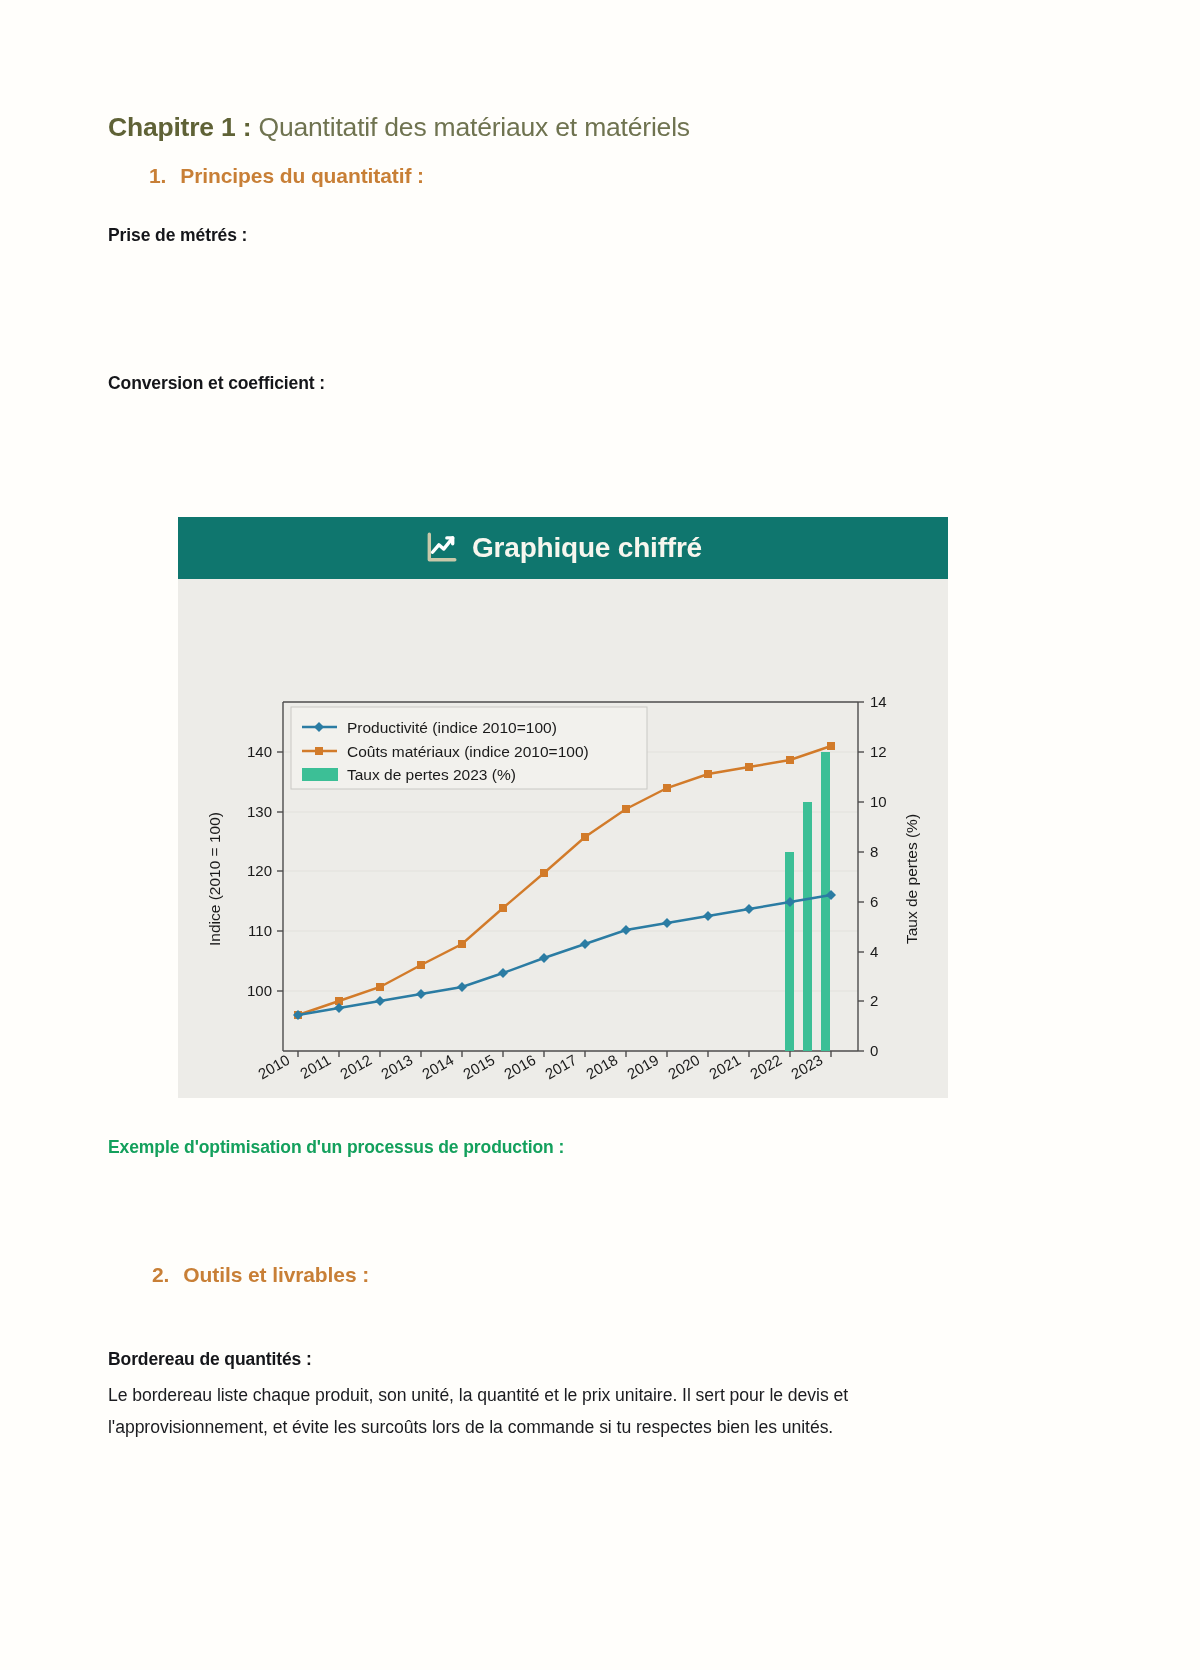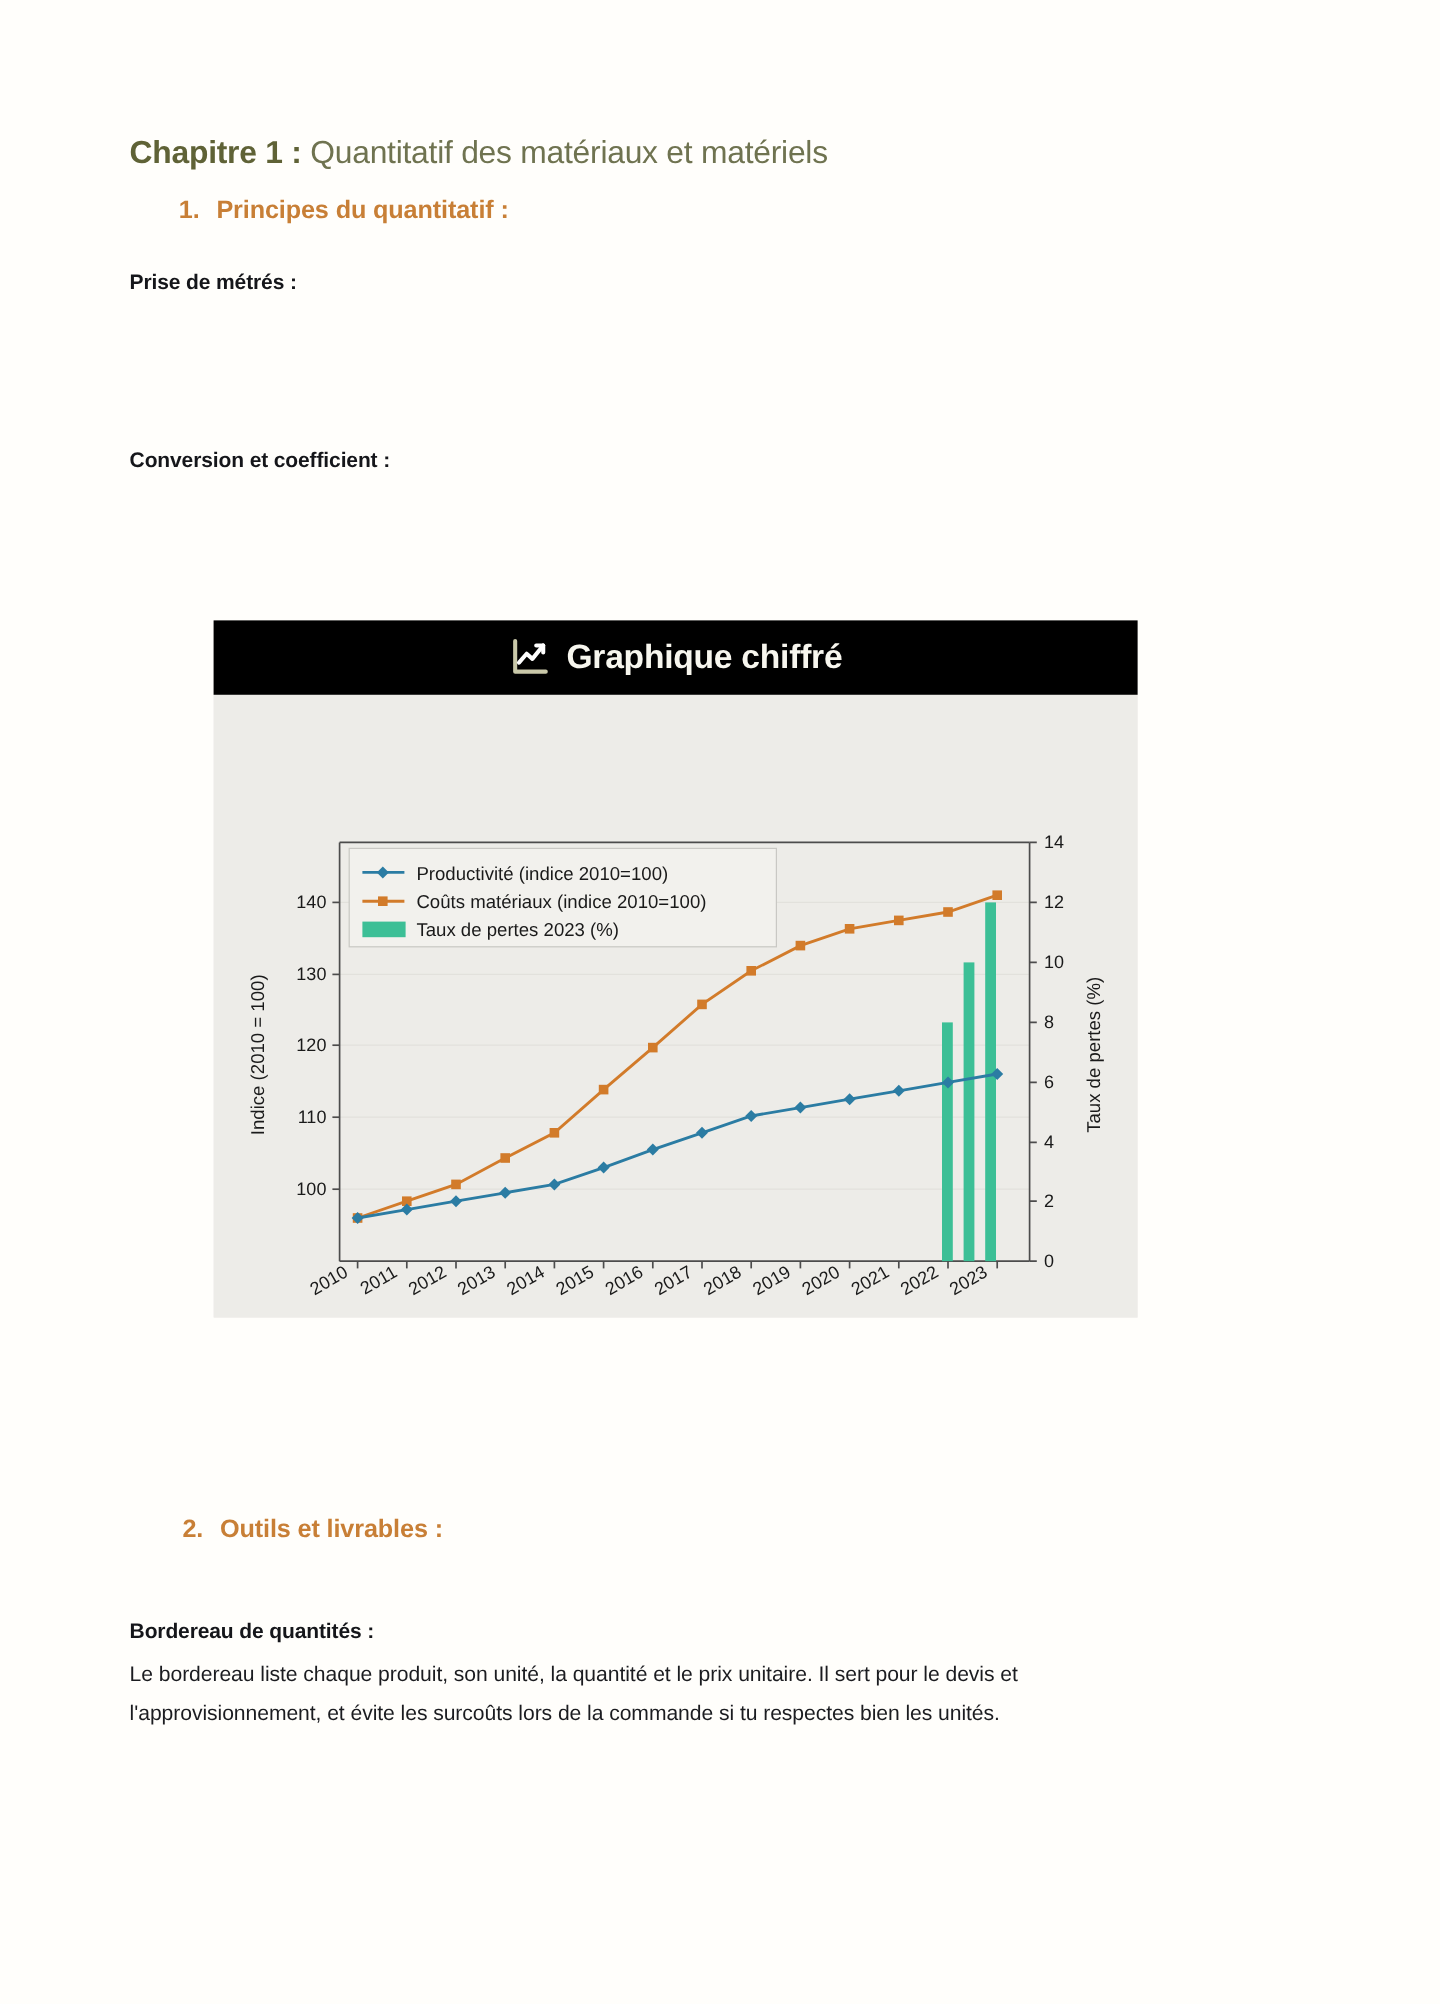--- a/index.html
+++ b/index.html
@@ -87,21 +87,21 @@
   .chart-card {
     position: absolute;
     left: 178px;
     top: 517px;
     width: 770px;
     height: 581px;
     background: #edece8;
   }
   .chart-header {
     height: 62px;
-    background: #000000;
+    background: #0f766e;
     display: flex;
     align-items: center;
     justify-content: center;
     gap: 14px;
   }
   .chart-header .hdr-icon {
     width: 34px; height: 34px;
     display: block;
   }
   .chart-header .hdr-title {
@@ -311,20 +311,21 @@
           <rect x="137" y="168" width="8" height="8" fill="#d27b2a"></rect>
           <text x="169" y="178" font-family="Liberation Sans, sans-serif" font-size="15.5" fill="#1a1a1a">Coûts matériaux (indice 2010=100)</text>
 
           <rect x="124" y="189" width="36" height="13" fill="#3cbf96"></rect>
           <text x="169" y="201" font-family="Liberation Sans, sans-serif" font-size="15.5" fill="#1a1a1a">Taux de pertes 2023 (%)</text>
         </g>
       </svg>
     </div>
   </div>
 
+  <div class="sub-heading green" id="sub-exemple">Exemple d'optimisation d'un processus de production :</div>
 
   <div class="section-heading" id="sec2">
     <span class="num">2.</span><span>Outils et livrables :</span>
   </div>
 
   <div class="sub-heading" id="sub-bord">Bordereau de quantités :</div>
   <div class="body-text" id="p-bord">Le bordereau liste chaque produit, son unité, la quantité et le prix unitaire. Il sert pour le devis et l'approvisionnement, et évite les surcoûts lors de la commande si tu respectes bien les unités.</div>
 
 </div>
 

